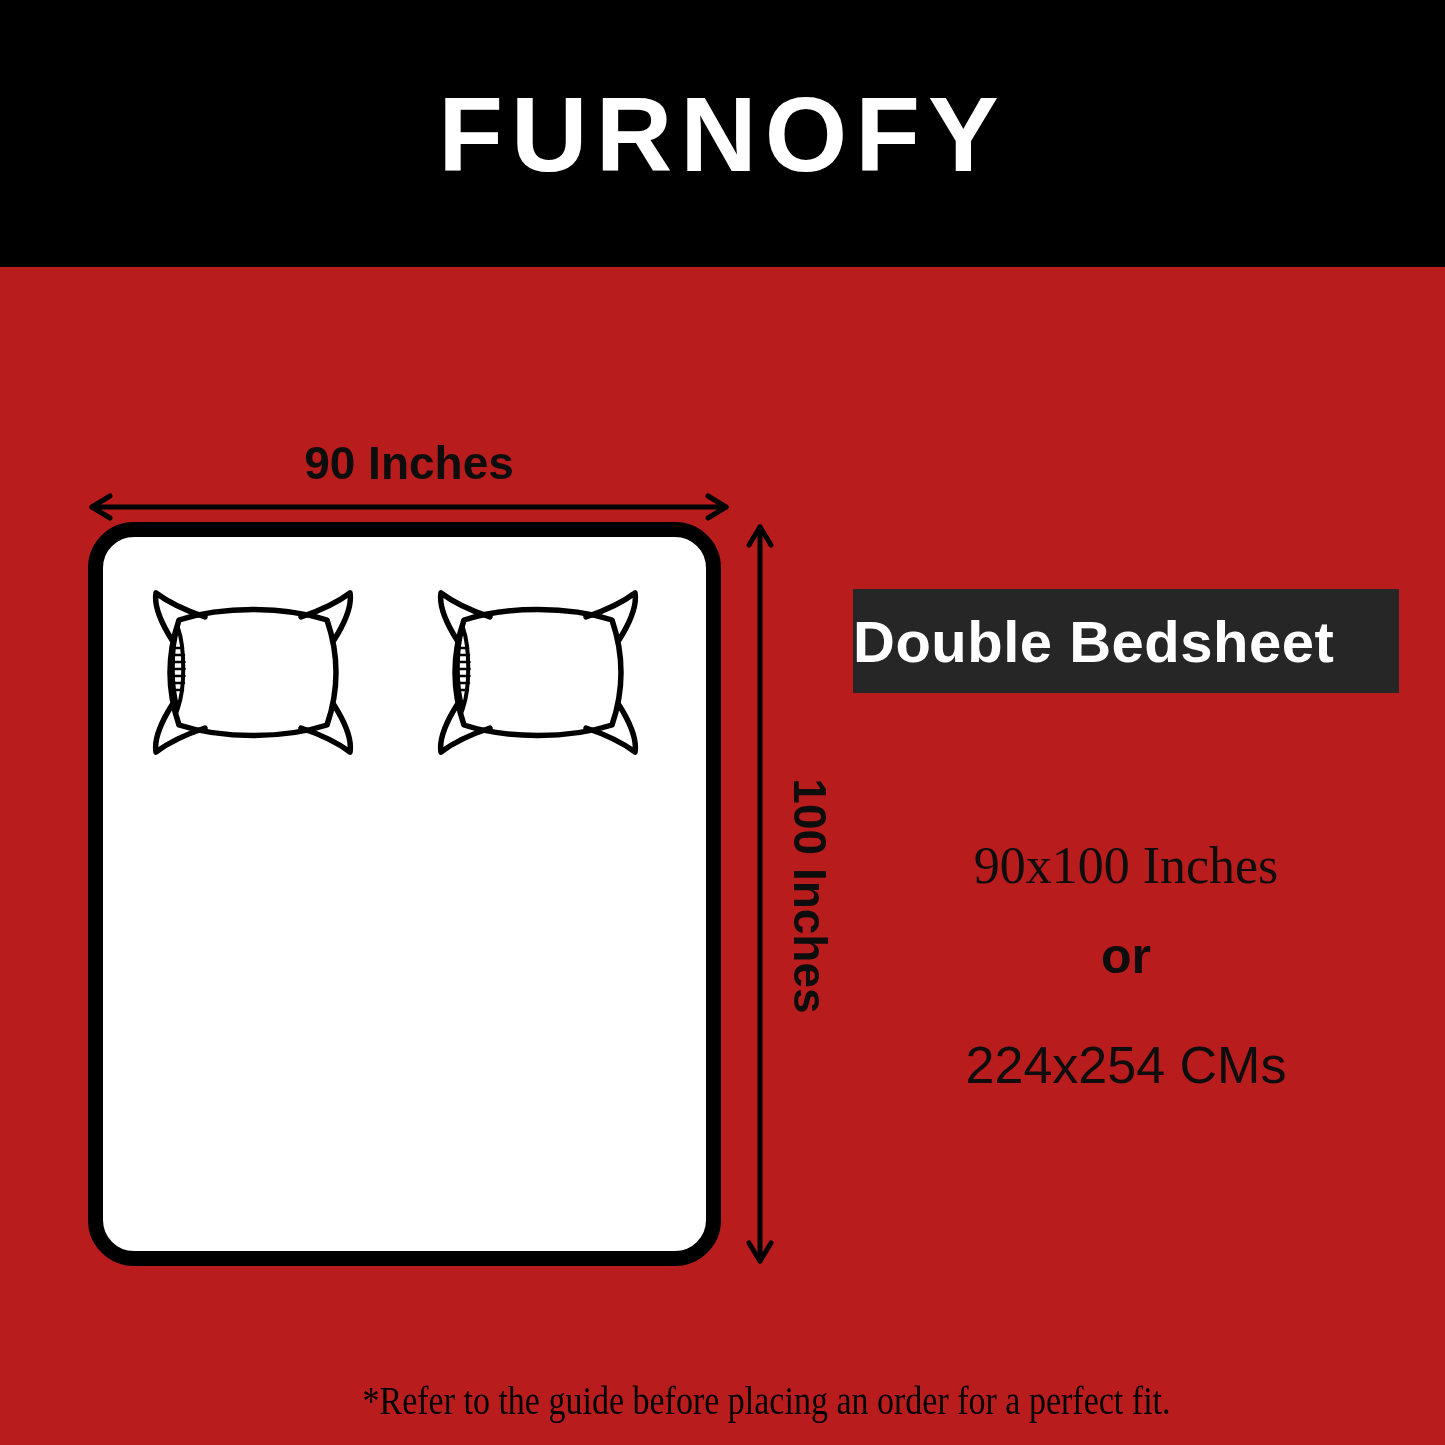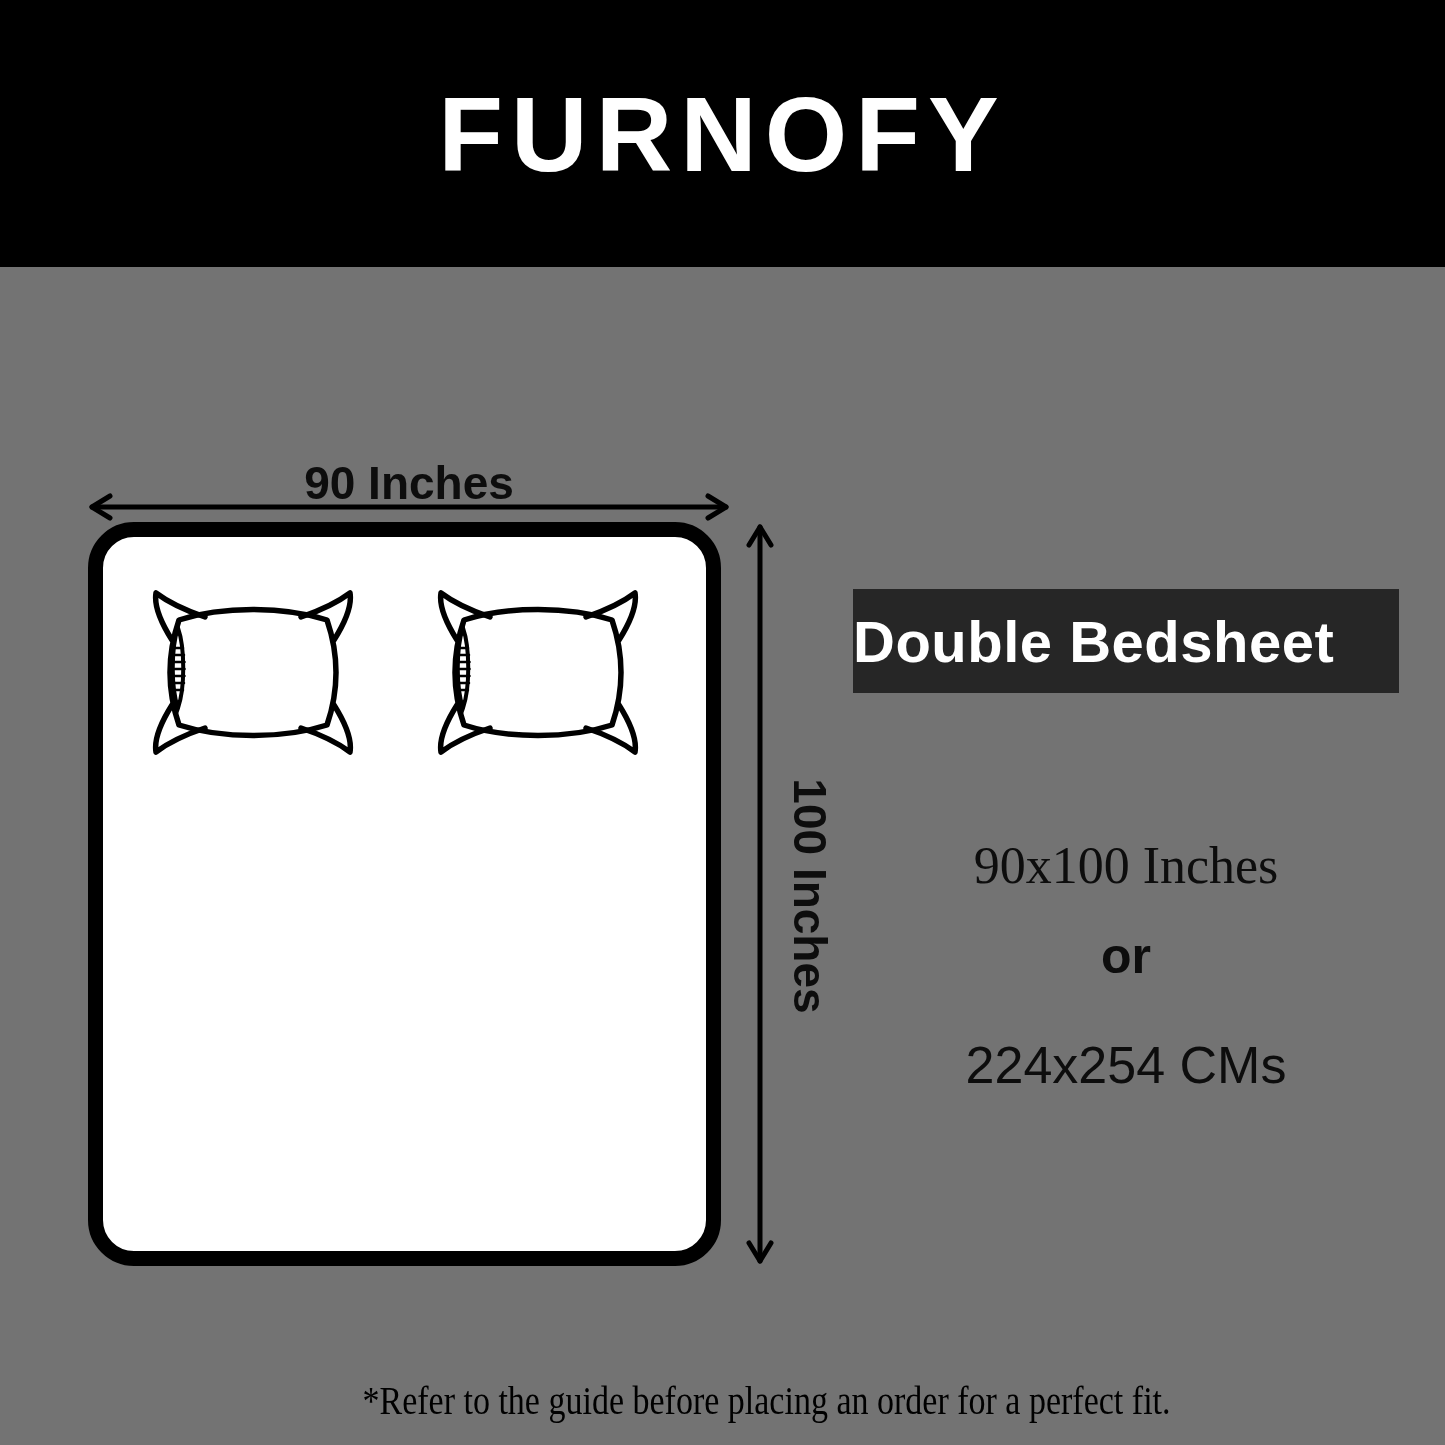--- a/index.html
+++ b/index.html
@@ -5,39 +5,39 @@
   :root{
     --header-bg:#000000;
     --badge-bg:#262626;
     --badge-text:#ffffff;
     --ink:#0d0d0d;
   }
   *{margin:0;padding:0;box-sizing:border-box;}
   html,body{background:#ffffff;}
   body{font-family:"Liberation Sans",sans-serif;color:var(--ink);}
   .canvas{
-    position:relative;width:1445px;height:1445px;background:#737373;overflow:hidden;
+    position:relative;width:1445px;height:1445px;background:#b91c1c;overflow:hidden;
   }
   
   .banner{
     position:absolute;left:0;top:0;width:1445px;height:267px;
     background:var(--header-bg);display:flex;align-items:center;justify-content:center;
   }
   .brand{
     color:#ffffff;font-size:106px;font-weight:800;letter-spacing:8px;line-height:1;
   }
   
   .page-title{
     position:absolute;left:0;top:303px;width:1445px;text-align:center;
     font-size:60px;font-weight:800;letter-spacing:1px;color:var(--ink);
   }
   
   .width-label{
     position:absolute;left:85px;top:436px;width:648px;text-align:center;
-    font-size:46px;font-weight:700;color:var(--ink);margin-top:20px;
+    font-size:46px;font-weight:700;color:var(--ink);
   }
   .width-arrow{position:absolute;left:85px;top:489px;width:648px;height:36px;}
   
   .bed{
     position:absolute;left:88px;top:522px;width:633px;height:744px;
     background:#ffffff;border:15px solid #000000;border-radius:46px;
   }
   .pillow{position:absolute;width:212px;height:165px;}
   .pillow.p1{left:44px;top:53px;}
   .pillow.p2{left:329px;top:53px;}

